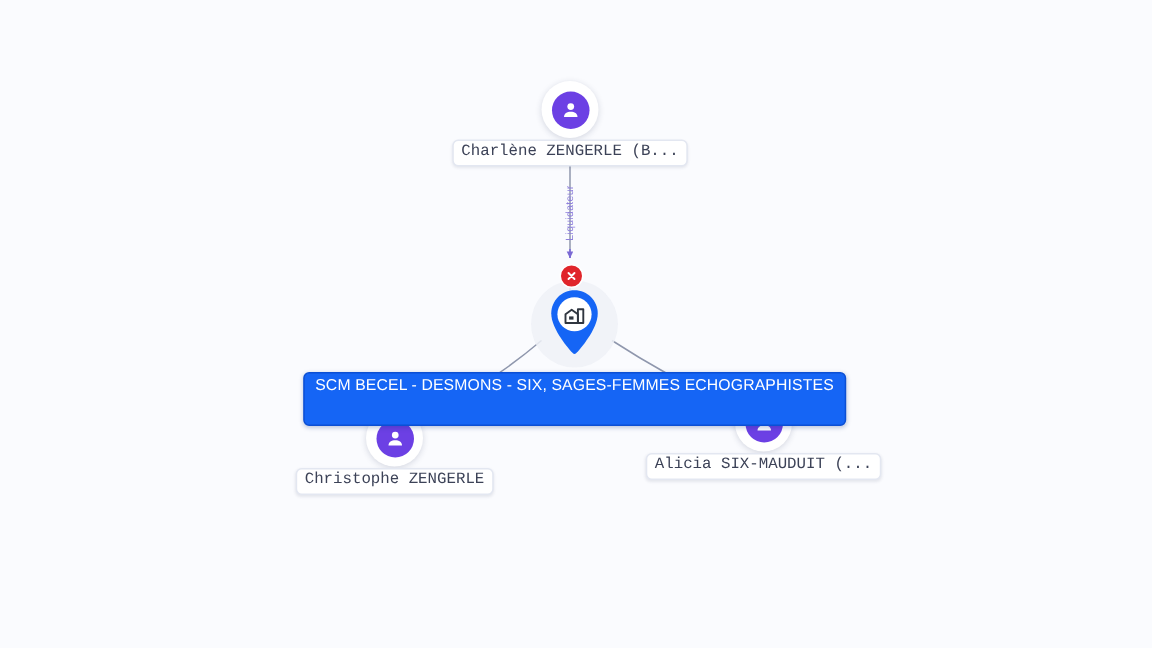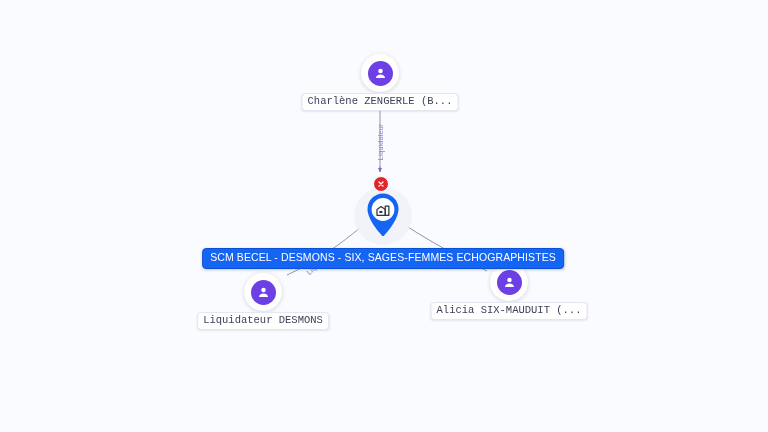--- a/index.html
+++ b/index.html
@@ -127,21 +127,21 @@
   }
   .company-label {
     position: absolute;
     top: 32px;
     left: 50%;
     transform: translateX(-50%);
     white-space: nowrap;
     background: #1565f5;
     border: 1px solid #0b4fd4;
     border-radius: 4px;
-    padding: 2px 7px 4px 7px;
+    padding: 2px 7px 19px 7px;
     font-size: 10.5px;
     line-height: 13px;
     color: #ffffff;
     font-weight: 500;
     letter-spacing: 0.1px;
     box-shadow: 0 1px 3px rgba(10, 50, 130, 0.25);
   }
 
   
   .edge-label {
@@ -196,21 +196,21 @@
 
   <div class="person-node" style="left:263px; top:292px;">
     <div class="person-avatar-wrap">
       <div class="person-avatar">
         <svg width="15" height="15" viewBox="0 0 24 24" aria-hidden="true">
           <circle cx="12" cy="8" r="3.6" fill="#ffffff"></circle>
           <path d="M4.8 19.2c0-3.6 3.2-5.6 7.2-5.6s7.2 2 7.2 5.6z" fill="#ffffff"></path>
         </svg>
       </div>
     </div>
-    <div class="person-label">Liquidateur DESMONS</div>
+    <div class="person-label">Christophe ZENGERLE</div>
   </div>
 
   <div class="person-node" style="left:509px; top:282px;">
     <div class="person-avatar-wrap">
       <div class="person-avatar">
         <svg width="15" height="15" viewBox="0 0 24 24" aria-hidden="true">
           <circle cx="12" cy="8" r="3.6" fill="#ffffff"></circle>
           <path d="M4.8 19.2c0-3.6 3.2-5.6 7.2-5.6s7.2 2 7.2 5.6z" fill="#ffffff"></path>
         </svg>
       </div>

